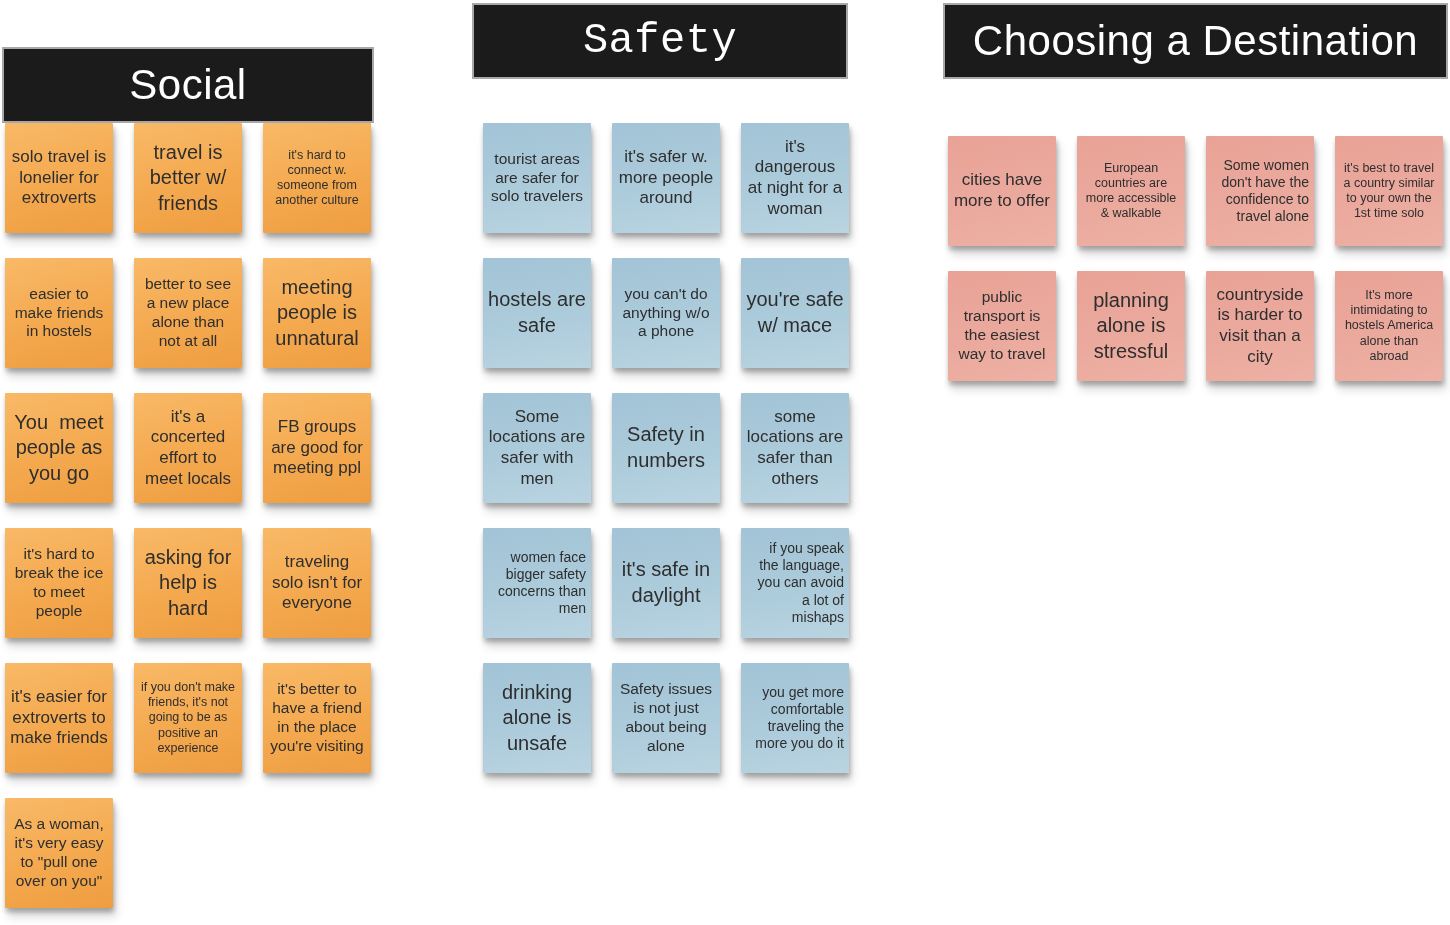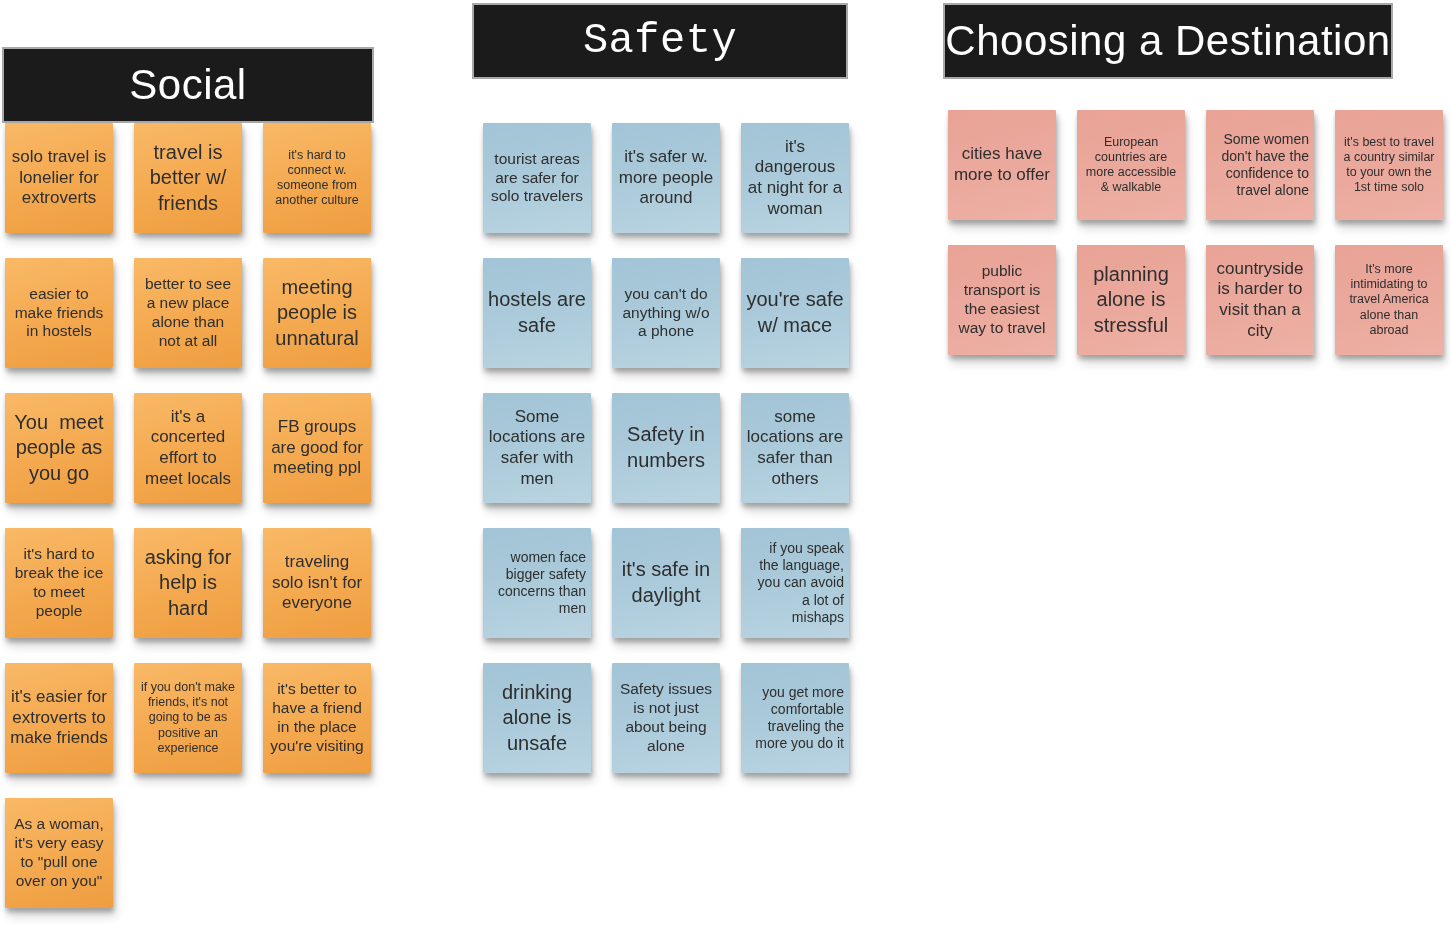--- a/index.html
+++ b/index.html
@@ -23,32 +23,32 @@
   }
   .col-header h1 {
     color: #ffffff;
     font-size: 42px;
     font-weight: 400;
     letter-spacing: 0.5px;
     white-space: nowrap;
   }
   .header-social  { left: 2px;   width: 372px; margin-top: 44px; }
   .header-safety  { left: 472px; width: 376px; font-family: Liberation Mono, monospace; }
-  .header-dest    { left: 943px; width: 450px; }
+  .header-dest    { left: 943px; width: 505px; }
 
   
   .notes-grid {
     position: absolute;
     display: grid;
     column-gap: 21px;
     row-gap: 25px;
   }
   .grid-social { left: 5px;   top: 123px; grid-template-columns: repeat(3, 108px); }
   .grid-safety { left: 476px; top: 123px; grid-template-columns: repeat(3, 108px); margin-left: 7px; }
-  .grid-dest   { left: 948px; top: 110px; grid-template-columns: repeat(4, 108px); }
+  .grid-dest   { left: 948px; top: 136px; grid-template-columns: repeat(4, 108px); }
 
   
   .note {
     width: 108px; height: 110px;
     display: flex; align-items: center; justify-content: center;
     text-align: center;
     padding: 4px 5px;
     border-radius: 1px;
     box-shadow: 1px 4px 5px rgba(0,0,0,0.28), 3px 9px 10px rgba(0,0,0,0.14);
     cursor: pointer;
@@ -197,17 +197,17 @@
       <div class="note note-pink fs-m">
         <span class="note-text">public transport is the easiest way to travel</span>
       </div>
       <div class="note note-pink fs-xl">
         <span class="note-text">planning alone is stressful</span>
       </div>
       <div class="note note-pink fs-l">
         <span class="note-text">countryside is harder to visit than a city</span>
       </div>
       <div class="note note-pink fs-s">
-        <span class="note-text">It's more intimidating to travel America alone than abroad</span>
+        <span class="note-text">It's more intimidating to hostels America alone than abroad</span>
       </div>
     </div>
 
 </div>
 
 </body></html>

